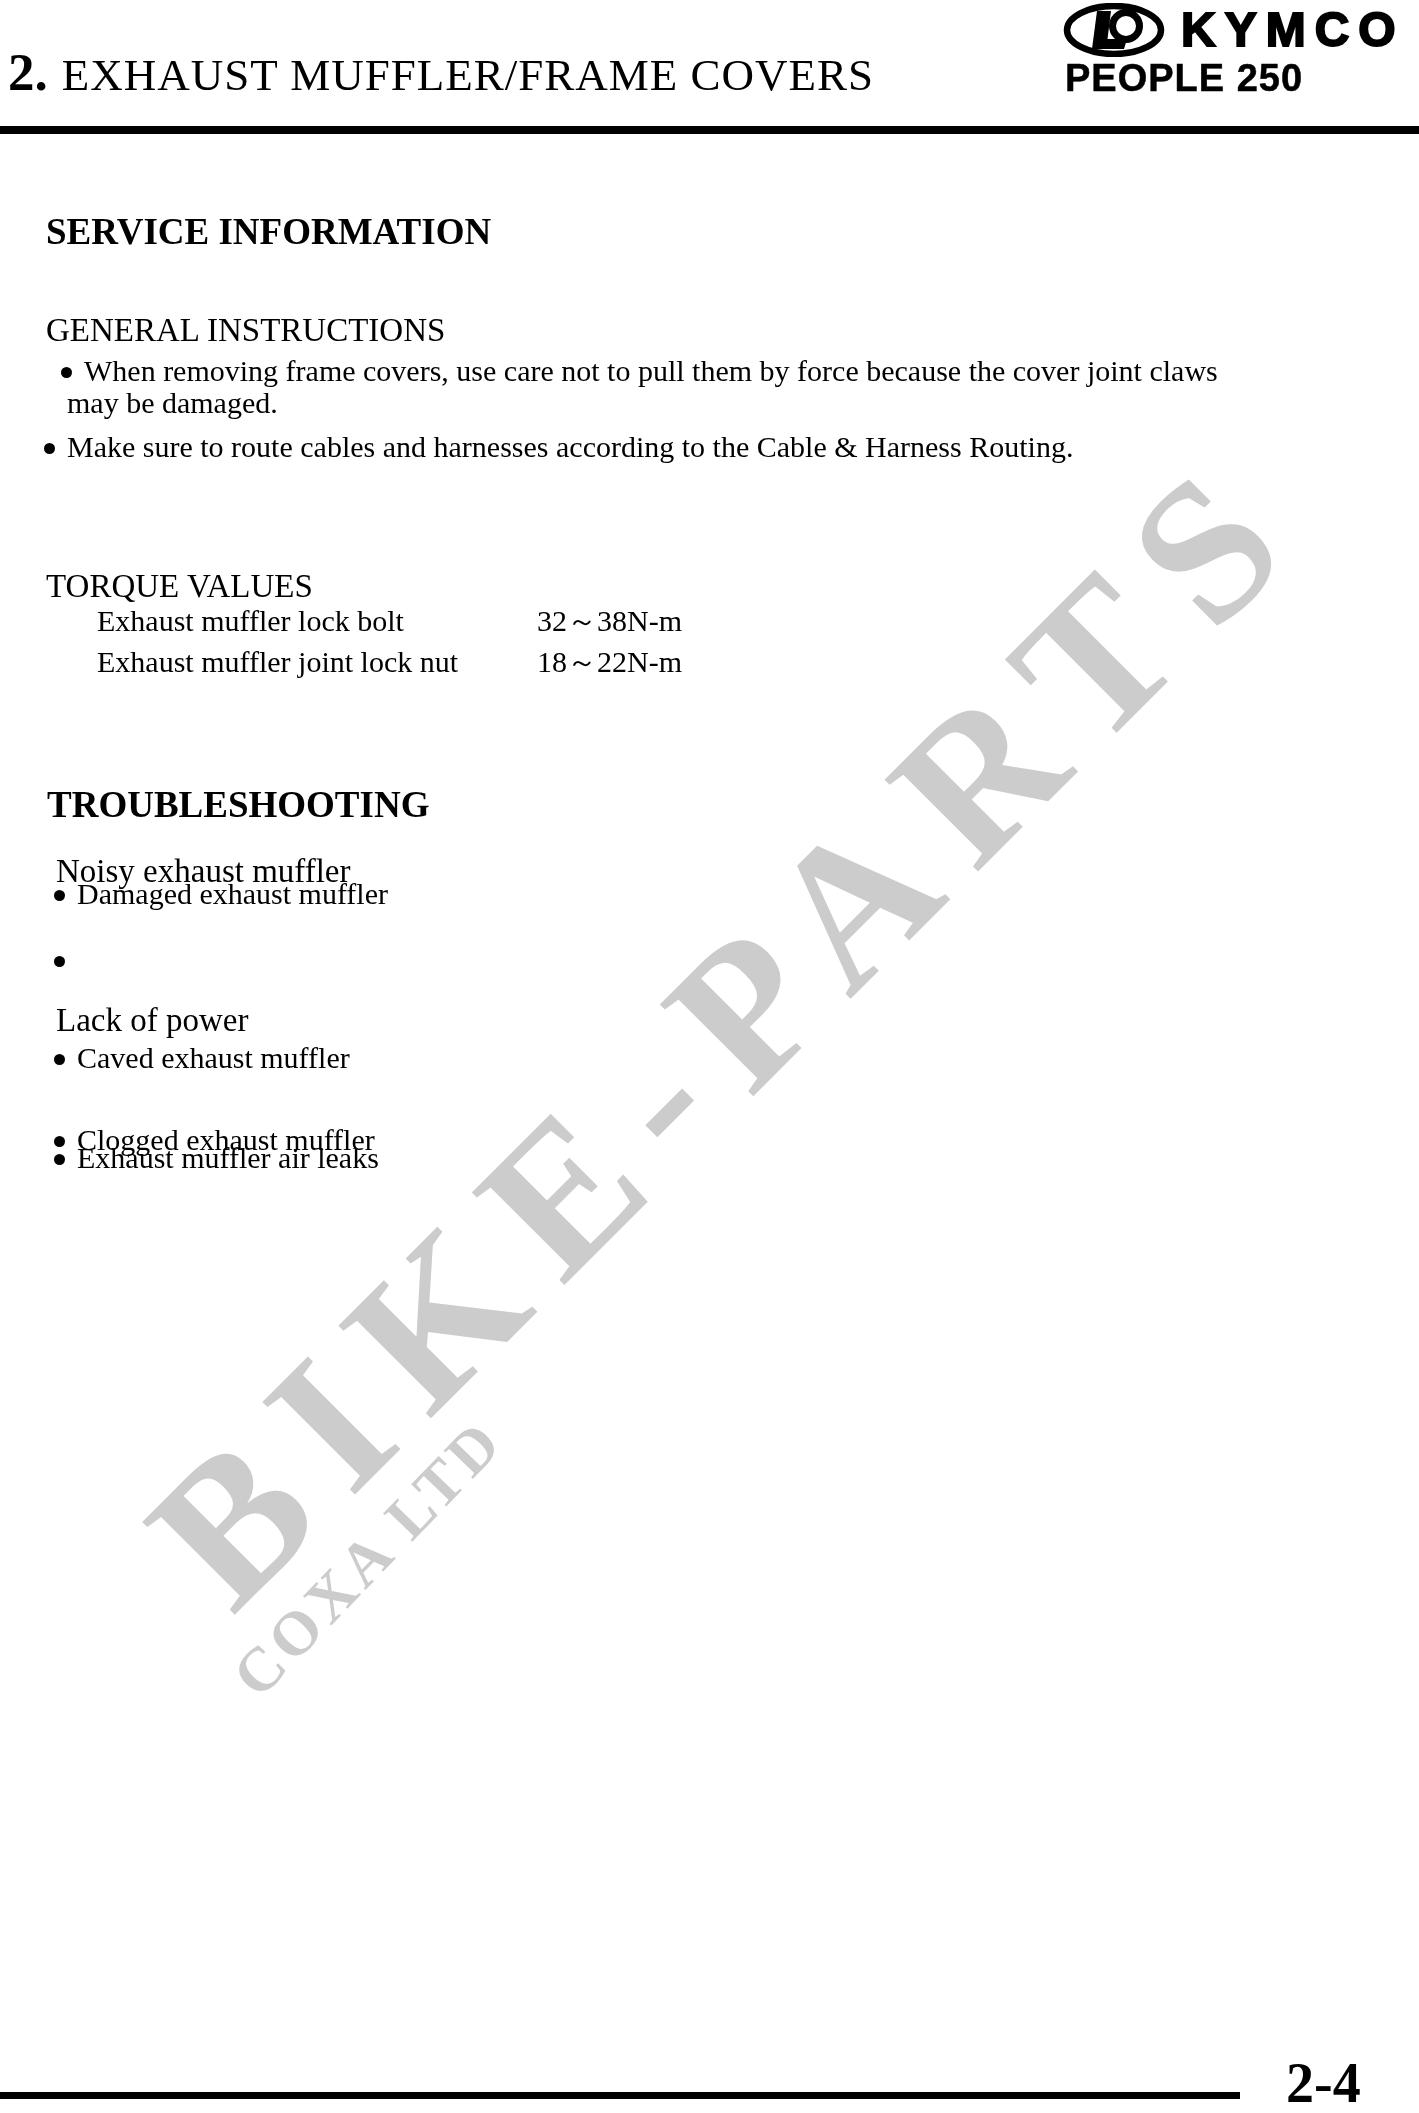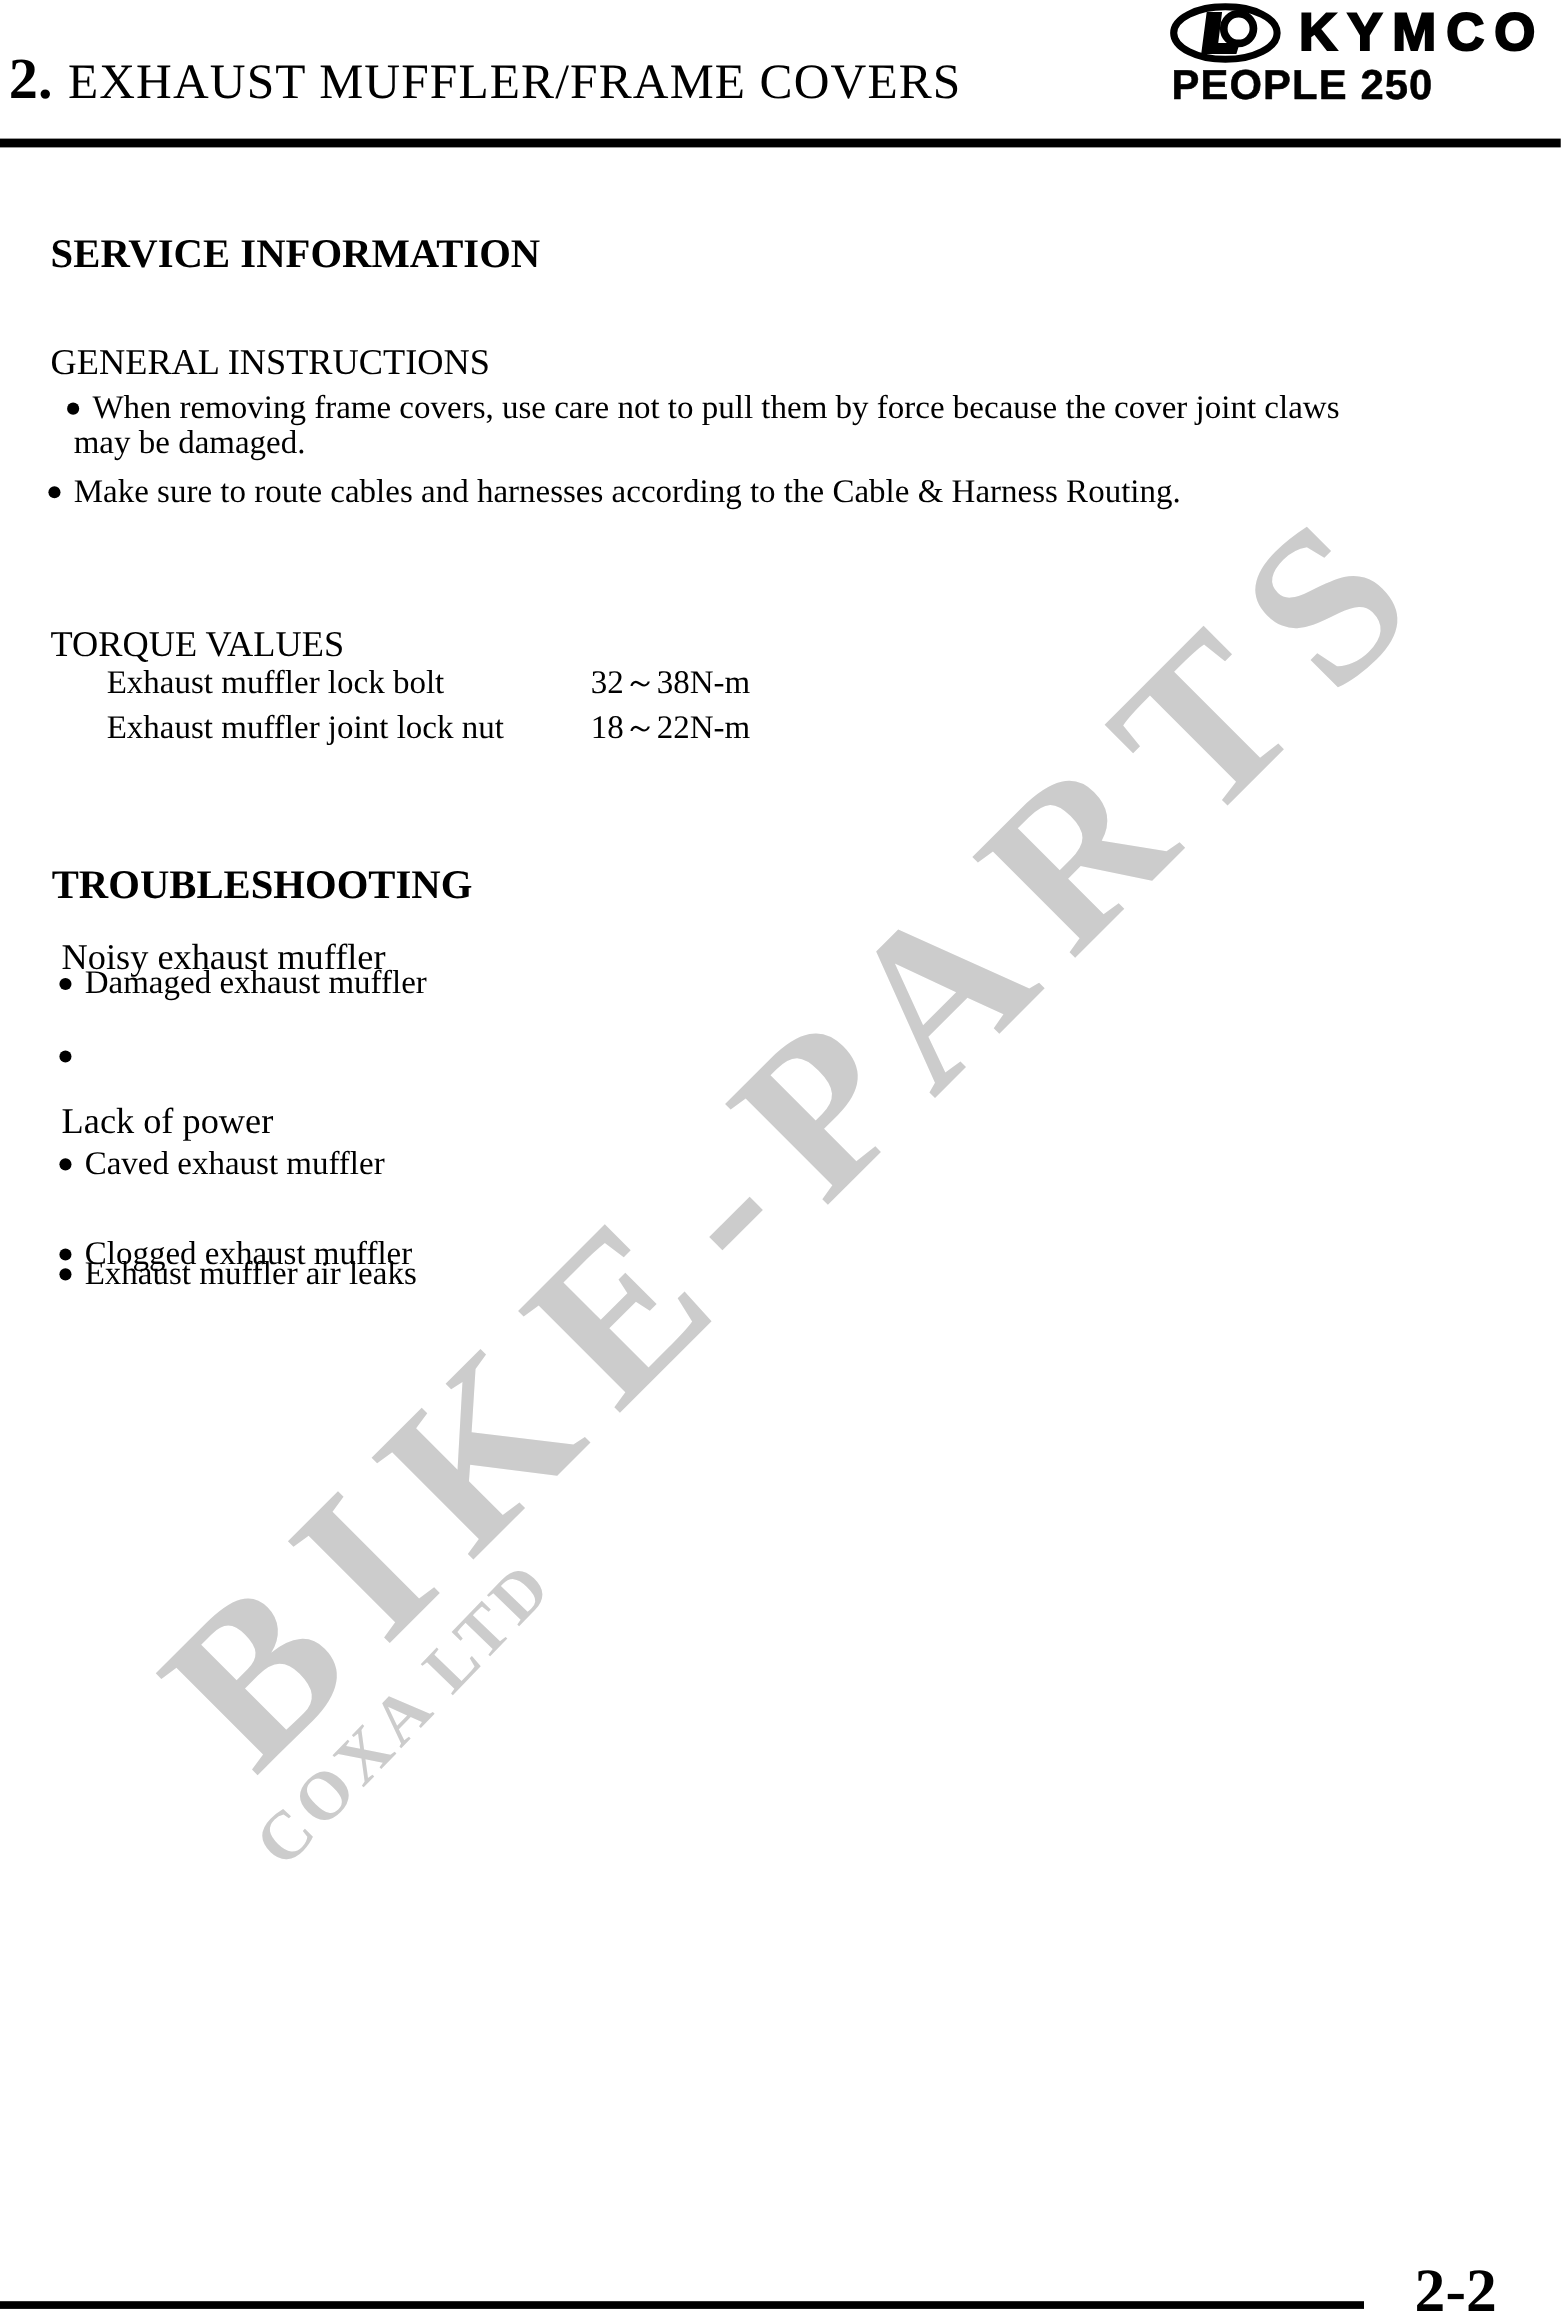--- a/index.html
+++ b/index.html
@@ -154,15 +154,15 @@
   <div class="line h-md" id="g1h">Noisy exhaust muffler</div>
   <div class="line body-t" id="g1b1"><span class="dot"></span><span>Damaged exhaust muffler</span></div>
   <div class="line body-t" id="g1b2"><span class="dot"></span></div>
 
   <div class="line h-md" id="g2h">Lack of power</div>
   <div class="line body-t" id="g2b1"><span class="dot"></span><span>Caved exhaust muffler</span></div>
   <div class="line body-t" id="g2b2"><span class="dot"></span><span>Clogged exhaust muffler</span></div>
   <div class="line body-t" id="g2b3"><span class="dot"></span><span>Exhaust muffler air leaks</span></div>
 
   <div class="rule-bottom"></div>
-  <div class="page-num">2-2</div>
+  <div class="page-num">2-4</div>
 
 </div>
 
 </body></html>

